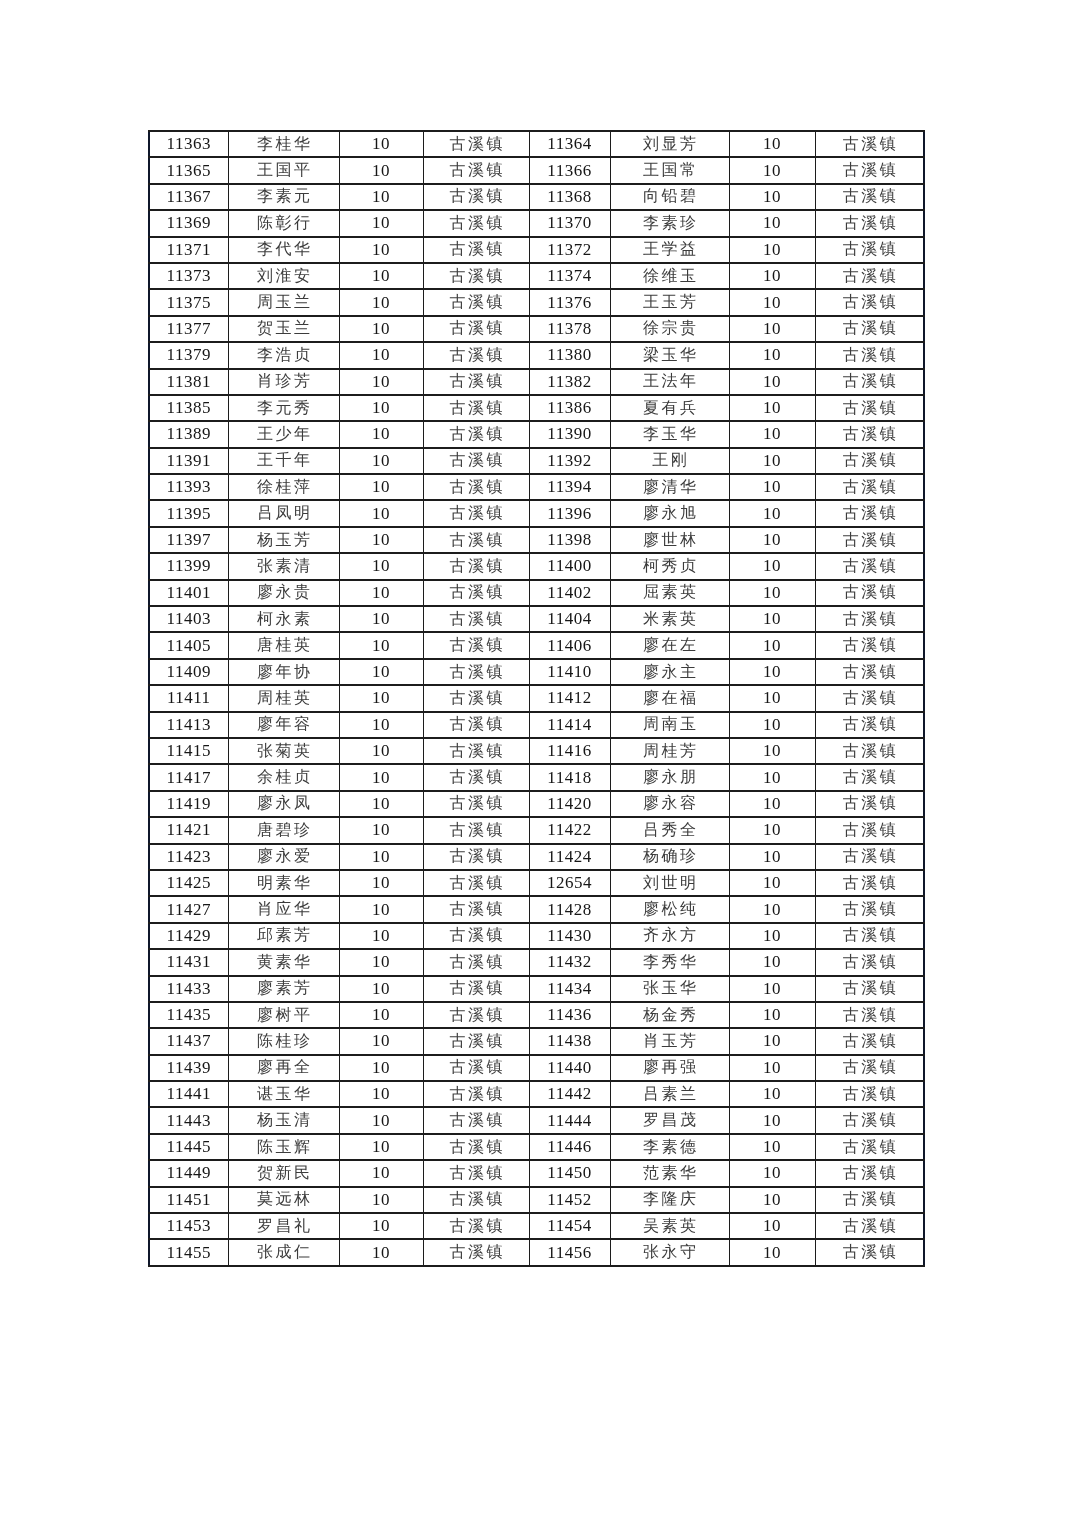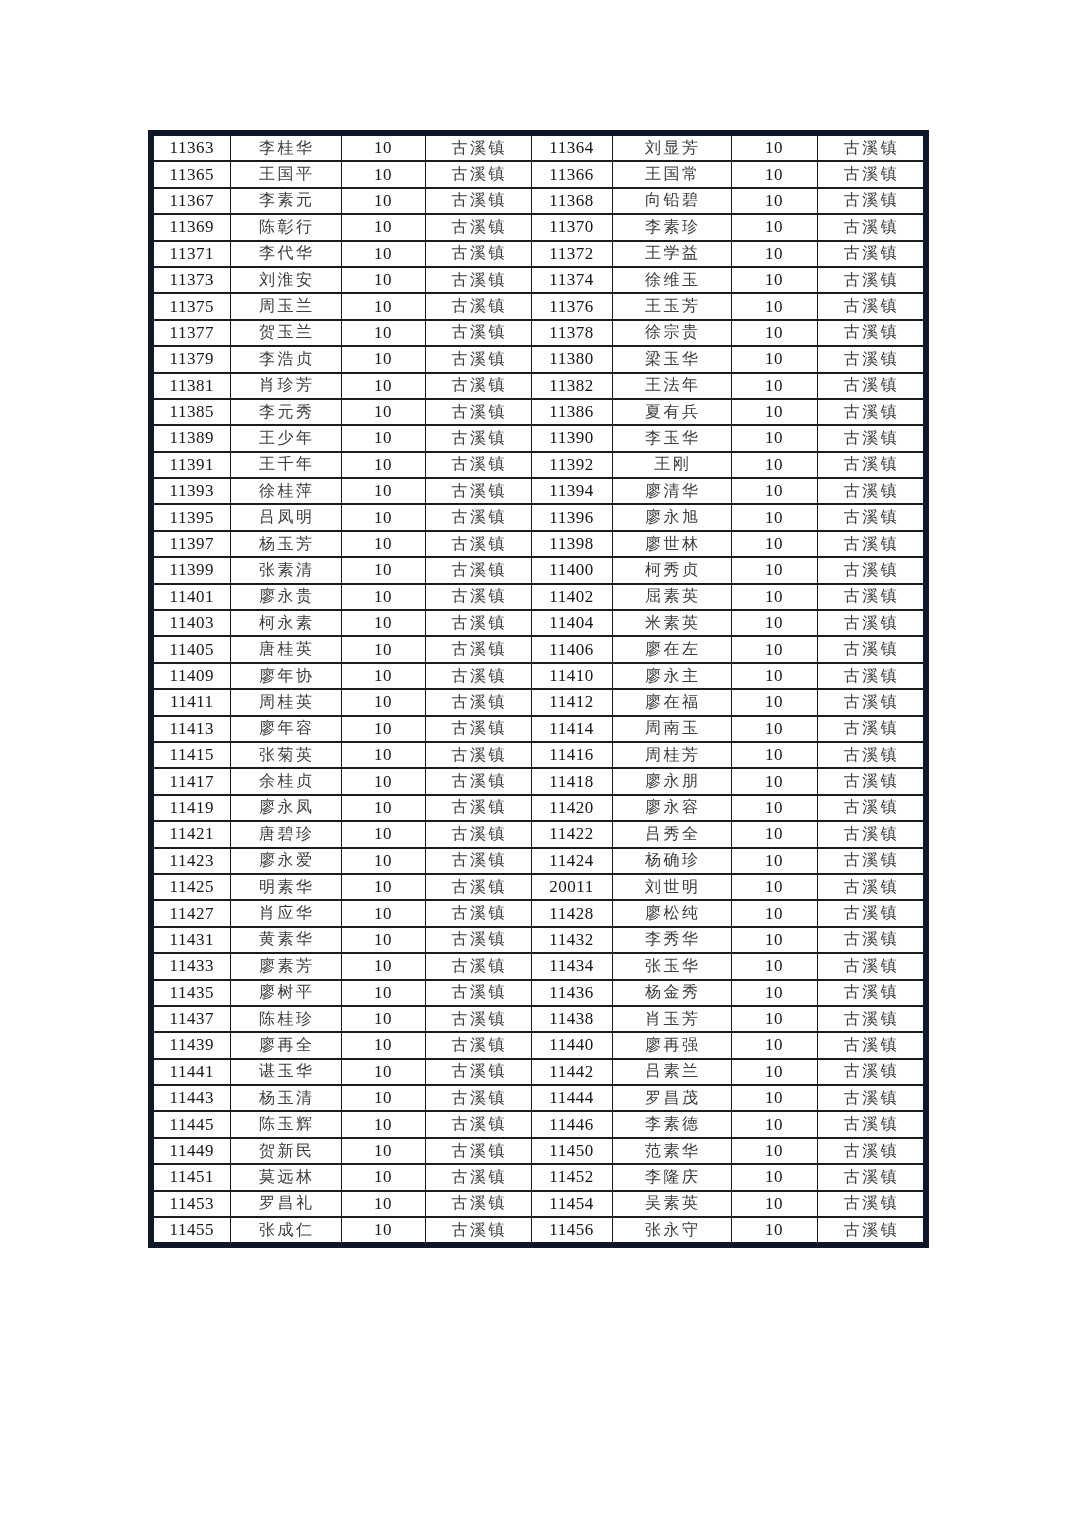--- a/index.html
+++ b/index.html
@@ -18,21 +18,21 @@
     inset: 0;
     background: #ffffff;
   }
   table.roster {
     position: absolute;
     left: 148px;
     top: 130px;
     width: 637px;
     border-collapse: collapse;
     table-layout: fixed;
-    border: 6px solid #0f172a;
+    border: 2px solid #0f172a;
   }
   table.roster td {
     border: 1.6px solid #1c1c1c;
     border-top-width: 2px;
     border-bottom-width: 2px;
     height: 24.4px;
     padding: 0;
     text-align: center;
     vertical-align: middle;
     overflow: hidden;
@@ -344,32 +344,42 @@
           <td class="cell-id">11424</td>
           <td class="cell-name">杨确珍</td>
           <td class="cell-amount">10</td>
           <td class="cell-town">古溪镇</td>
         </tr>
         <tr>
           <td class="cell-id">11425</td>
           <td class="cell-name">明素华</td>
           <td class="cell-amount">10</td>
           <td class="cell-town">古溪镇</td>
-          <td class="cell-id">20011</td>
+          <td class="cell-id">12654</td>
           <td class="cell-name">刘世明</td>
           <td class="cell-amount">10</td>
           <td class="cell-town">古溪镇</td>
         </tr>
         <tr>
           <td class="cell-id">11427</td>
           <td class="cell-name">肖应华</td>
           <td class="cell-amount">10</td>
           <td class="cell-town">古溪镇</td>
           <td class="cell-id">11428</td>
           <td class="cell-name">廖松纯</td>
+          <td class="cell-amount">10</td>
+          <td class="cell-town">古溪镇</td>
+        </tr>
+        <tr>
+          <td class="cell-id">11429</td>
+          <td class="cell-name">邱素芳</td>
+          <td class="cell-amount">10</td>
+          <td class="cell-town">古溪镇</td>
+          <td class="cell-id">11430</td>
+          <td class="cell-name">齐永方</td>
           <td class="cell-amount">10</td>
           <td class="cell-town">古溪镇</td>
         </tr>
         <tr>
           <td class="cell-id">11431</td>
           <td class="cell-name">黄素华</td>
           <td class="cell-amount">10</td>
           <td class="cell-town">古溪镇</td>
           <td class="cell-id">11432</td>
           <td class="cell-name">李秀华</td>

